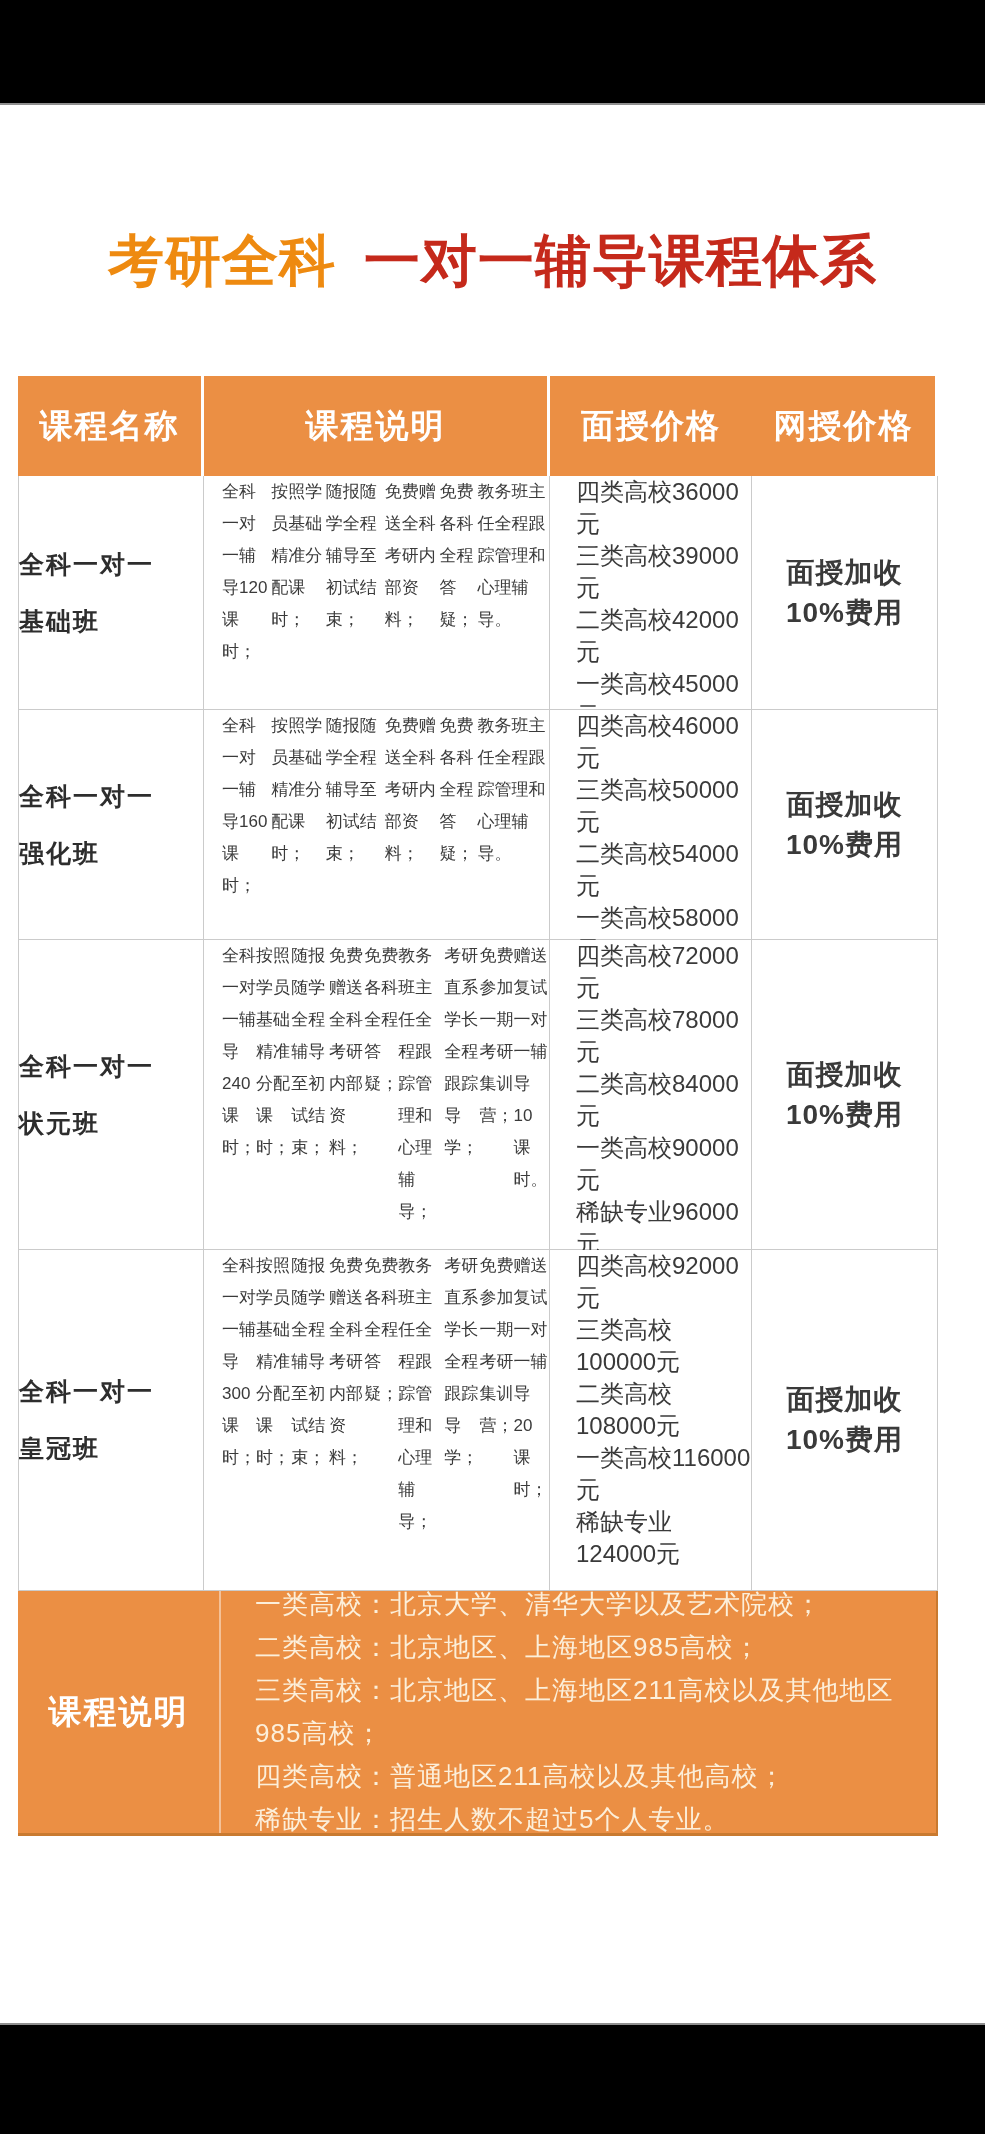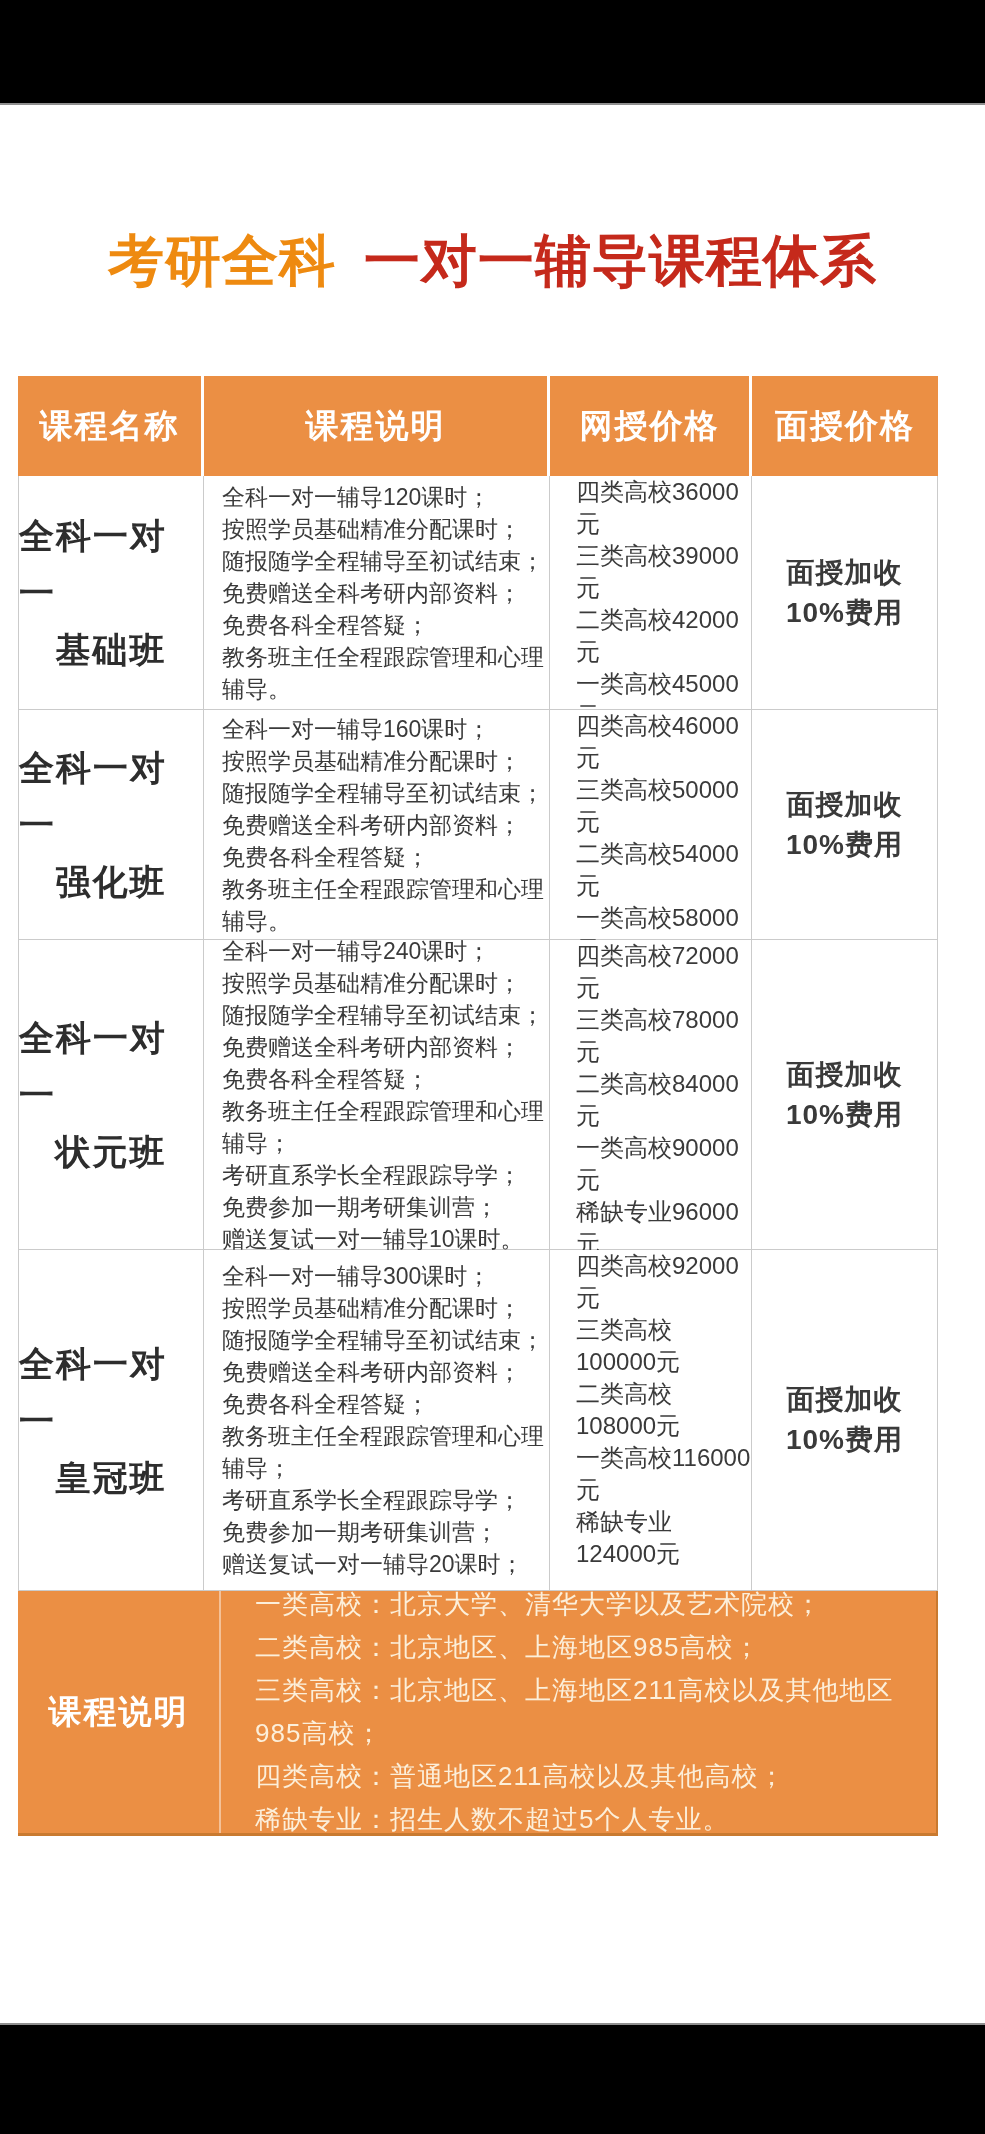--- a/index.html
+++ b/index.html
@@ -38,26 +38,26 @@
     border-radius:14px;
   }
   .th{
     background:var(--orange);color:#fff;font-weight:bold;font-size:33px;
     display:flex;align-items:center;justify-content:center;letter-spacing:2px;
   }
   .th.divider{border-right:3px solid #ffffff;}
   .cell{border-right:1px solid var(--grid-line);border-bottom:1px solid var(--grid-line);background:#fff;}
   .cell.first{border-left:1px solid var(--grid-line);}
   .cell.name{
-    display:flex;flex-direction:column;align-items:center;justify-content:center;
-    font-size:35px;font-weight:bold;color:var(--ink-heavy);line-height:57px;letter-spacing:2px;
+    display:flex;flex-direction:column;justify-content:center;
+    font-size:25px;font-weight:bold;color:var(--ink-heavy);line-height:57px;letter-spacing:2px;
   }
   .cell.desc{
-    display:flex;flex-direction:column;justify-content:center;
-    padding-left:18px;font-size:23px;color:var(--ink);line-height:32px;
+    display:flex;justify-content:center;
+    padding-left:18px;font-size:17px;color:var(--ink);line-height:32px;
   }
   .cell.price{
     display:flex;flex-direction:column;justify-content:flex-start;
     padding-left:26px;font-size:24px;color:var(--ink);line-height:32px;
   }
   .cell.face{
     display:flex;flex-direction:column;align-items:center;justify-content:center;
     font-size:28px;font-weight:bold;color:var(--ink);line-height:40px;letter-spacing:1px;
   }
   .footer{
@@ -80,22 +80,22 @@
 <div class="page">
 
   <div class="bar top"></div>
 
   <h1 class="title"><span class="t-orange">考研全科</span><span class="t-red">一对一辅导课程体系</span></h1>
 
   <div class="course-table">
 
     <div class="th divider">课程名称</div>
     <div class="th divider">课程说明</div>
+    <div class="th">面授价格</div>
     <div class="th divider">网授价格</div>
-    <div class="th">面授价格</div>
 
     <div class="cell name first">
       <div>全科一对一</div>
       <div>基础班</div>
     </div>
     <div class="cell desc">
       <div>全科一对一辅导120课时；</div>
       <div>按照学员基础精准分配课时；</div>
       <div>随报随学全程辅导至初试结束；</div>
       <div>免费赠送全科考研内部资料；</div>

